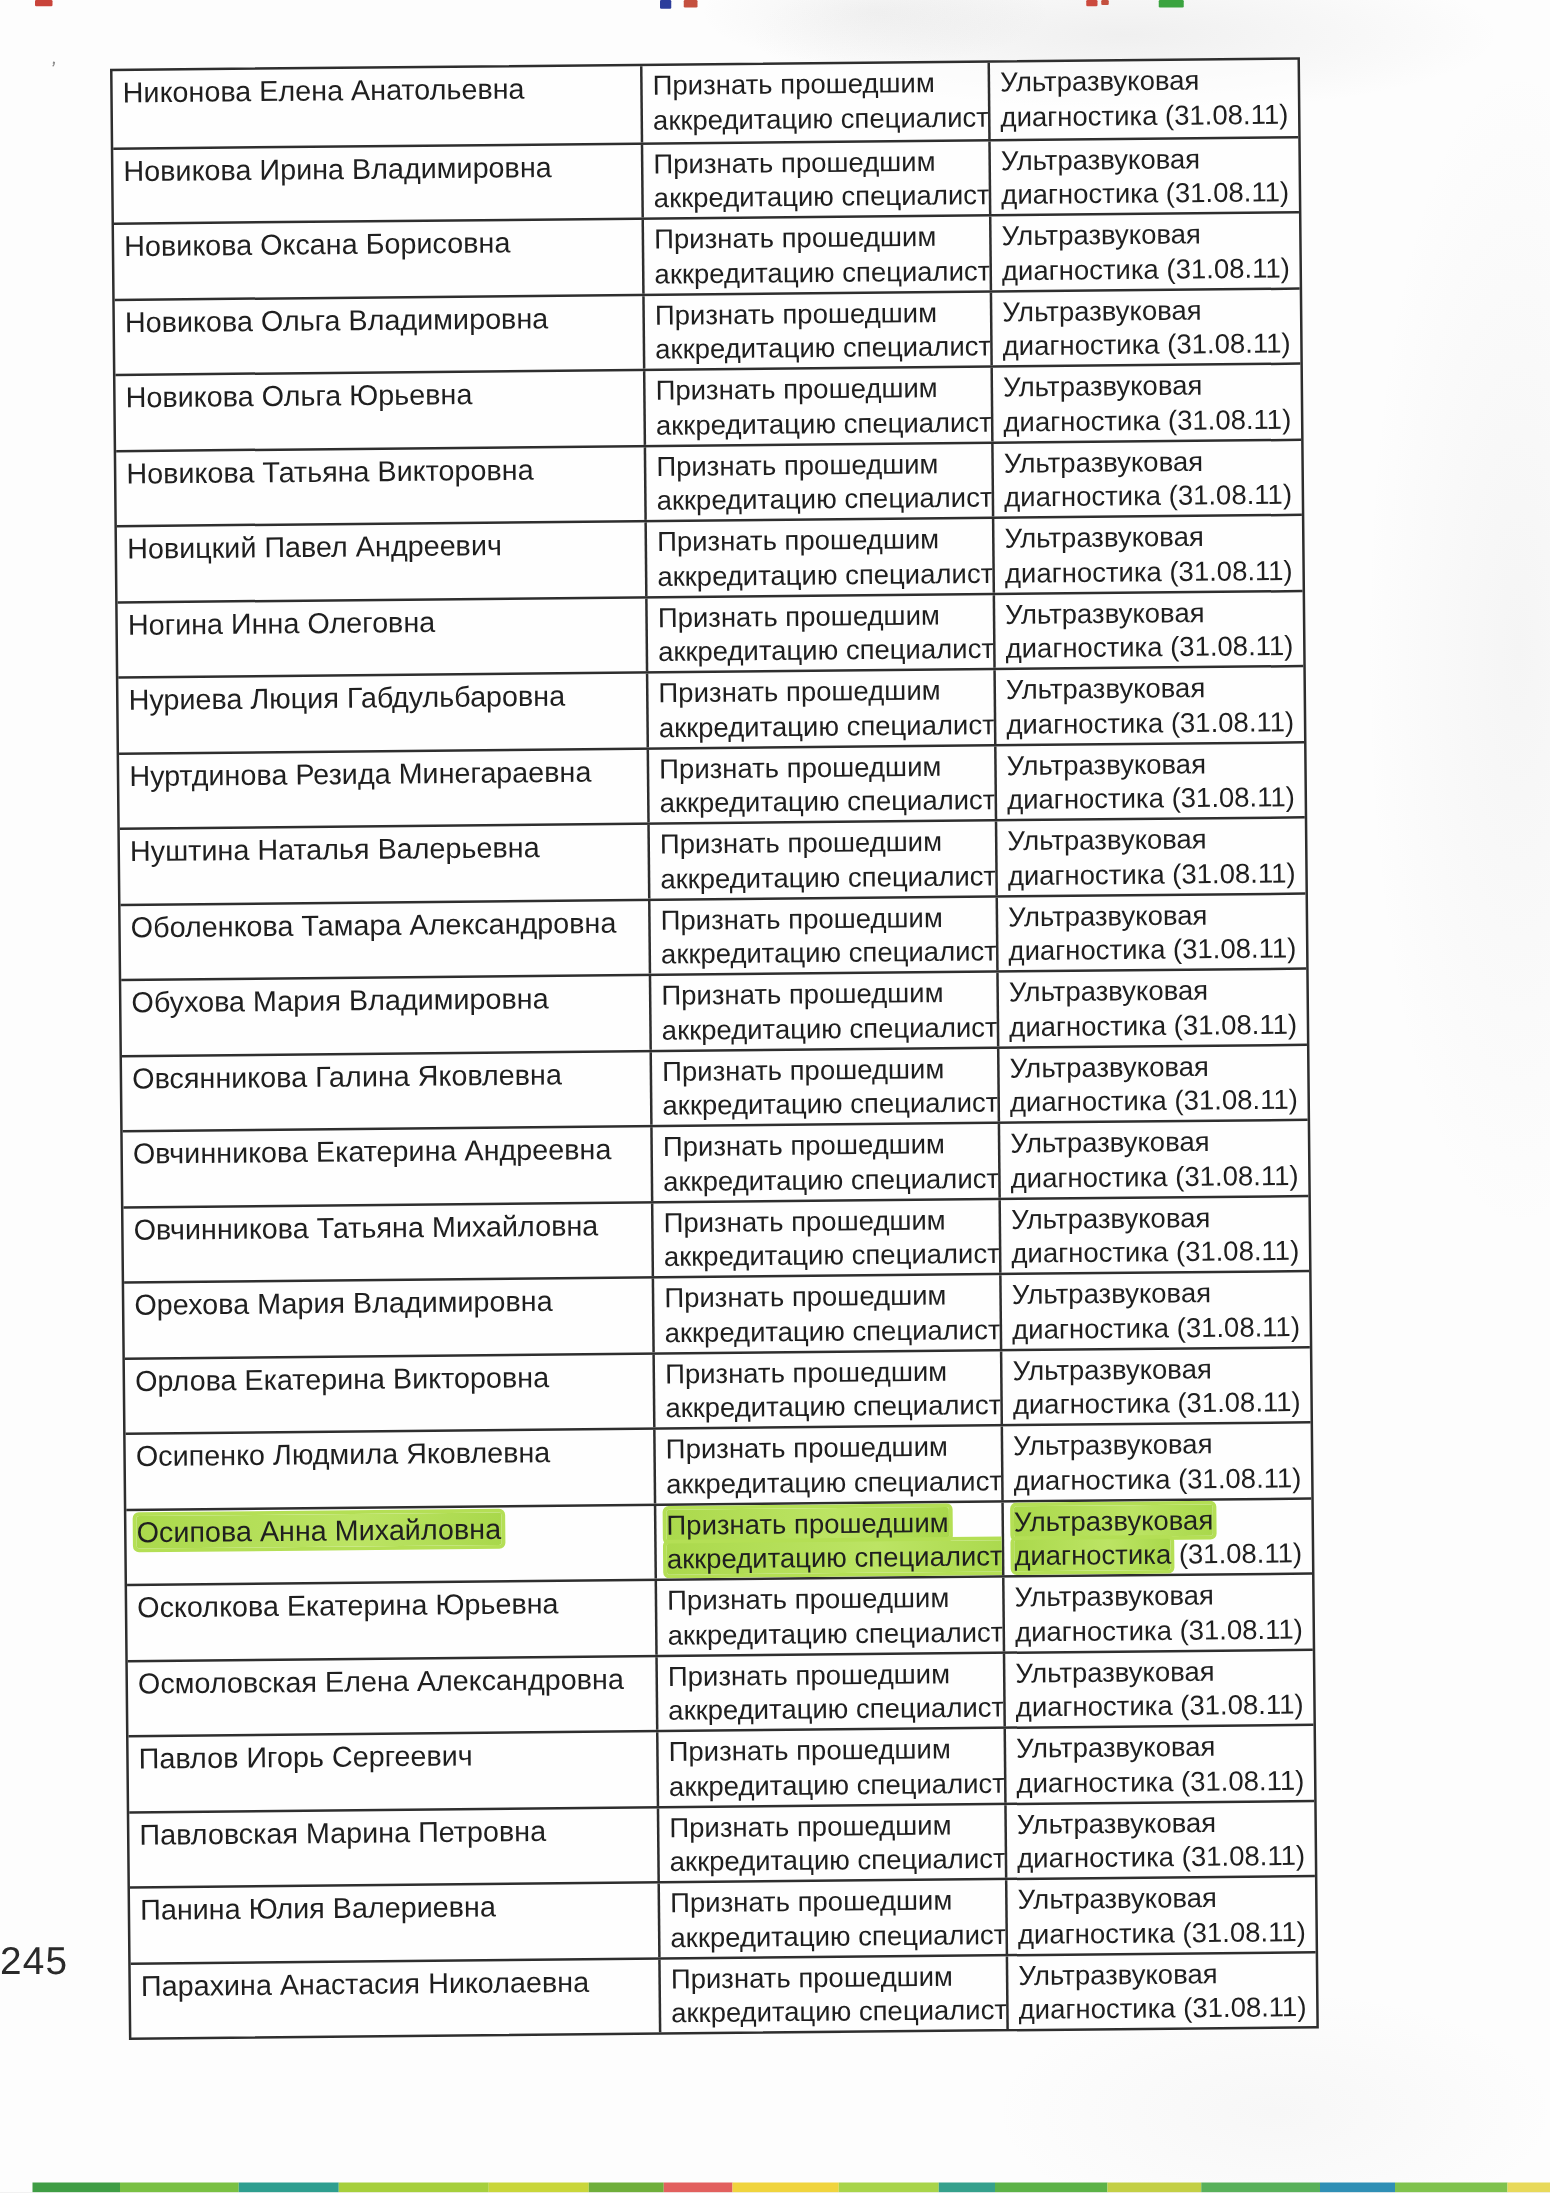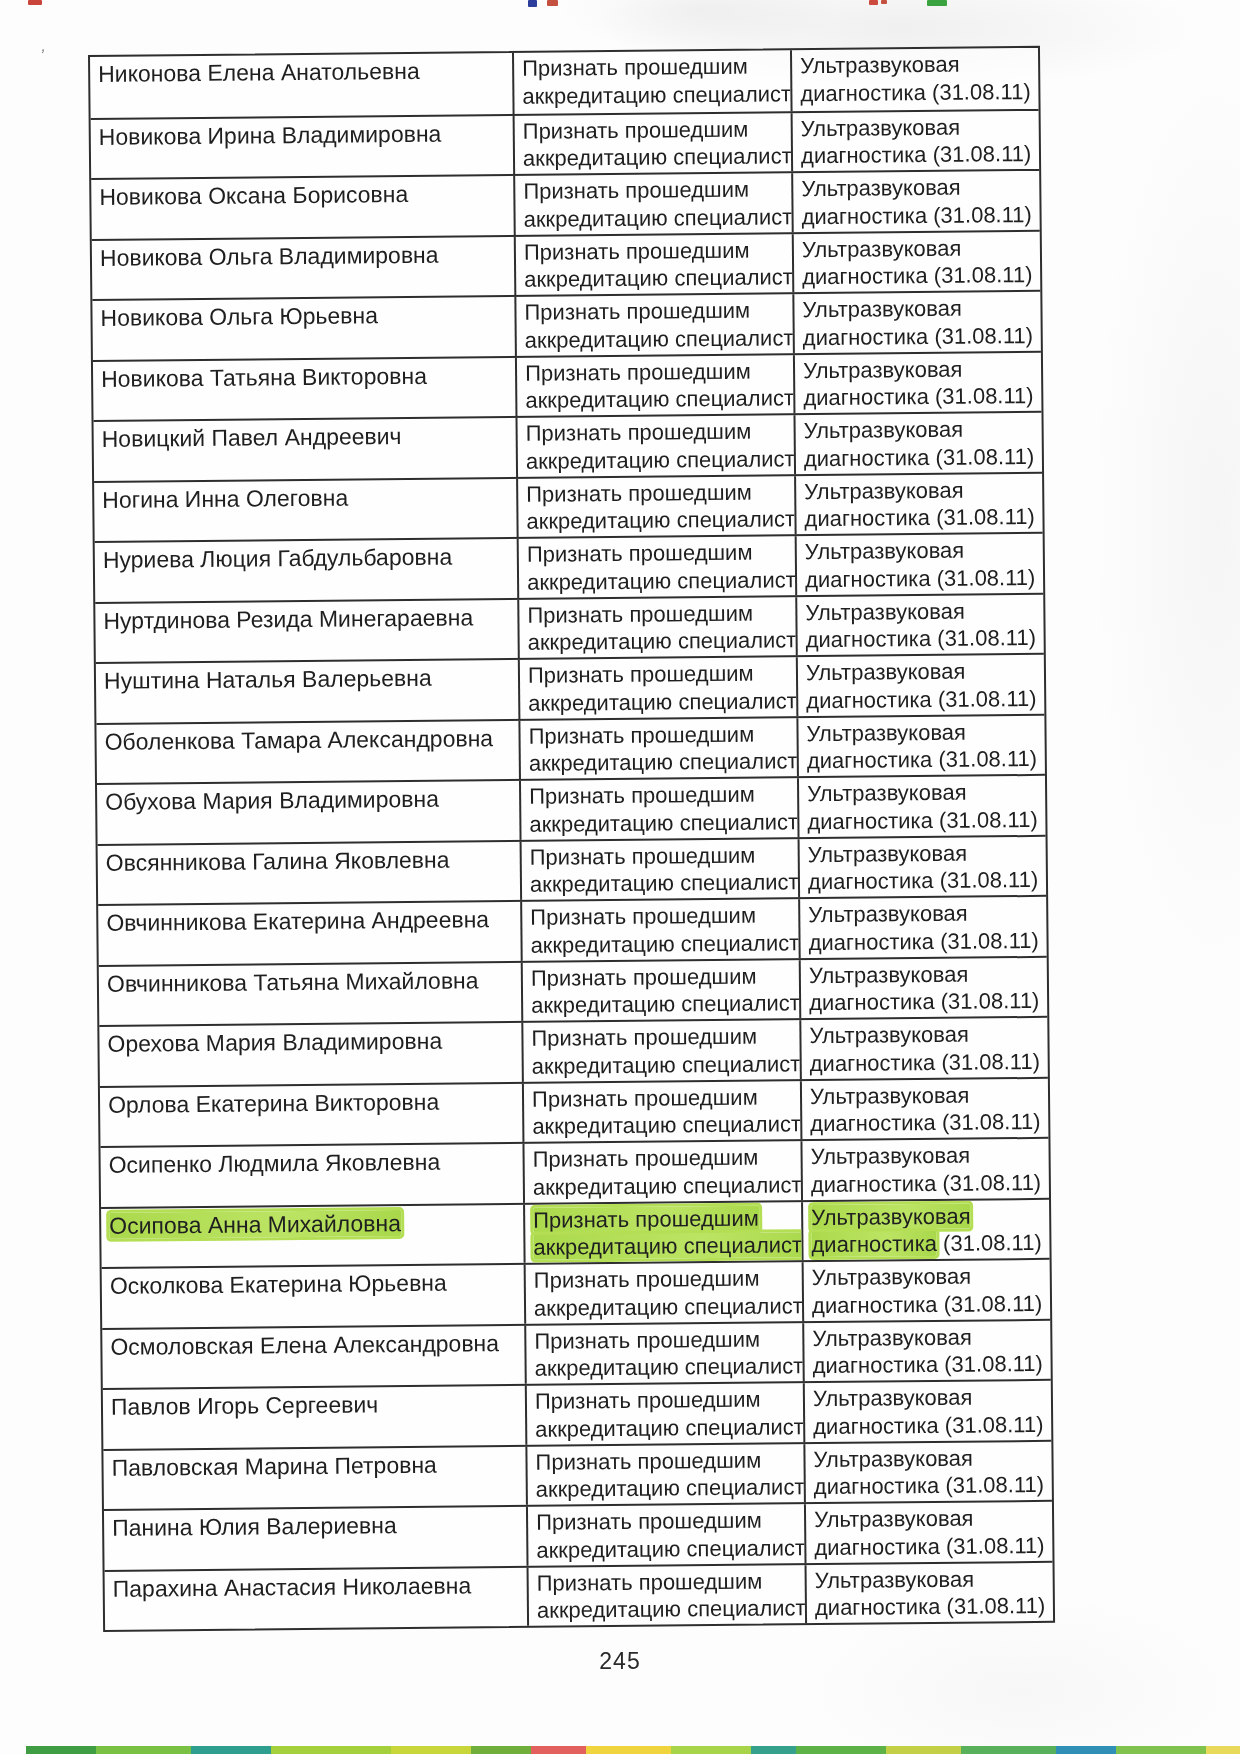--- a/index.html
+++ b/index.html
@@ -52,22 +52,22 @@
   .highlighted .dec-l1,
   .highlighted .dec-l2,
   .highlighted .spec-l1,
   .highlighted .spec-main{
     background:linear-gradient(90deg,#abd94c,#bce464 60%,#a9d84b);
     box-shadow:0 0 0 3px #b4df55;
     border-radius:2px;
   }
   
   .page-number{
-    position:absolute;left:0;right:0;top:1648px;
-    text-align:center;font-size:23px;color:#2a2a2a;letter-spacing:1px;
+    position:absolute;left:0;right:0;top:1551px;
+    text-align:left;font-size:31px;color:#2a2a2a;letter-spacing:1px;
   }
   
   .top-mark{position:absolute;top:0;border-radius:1px;}
   .bottom-strip{
     position:absolute;left:26px;right:0;bottom:0;height:8px;
     display:flex;
   }
   .bottom-strip div{height:100%;}
 </style>
 </head>

